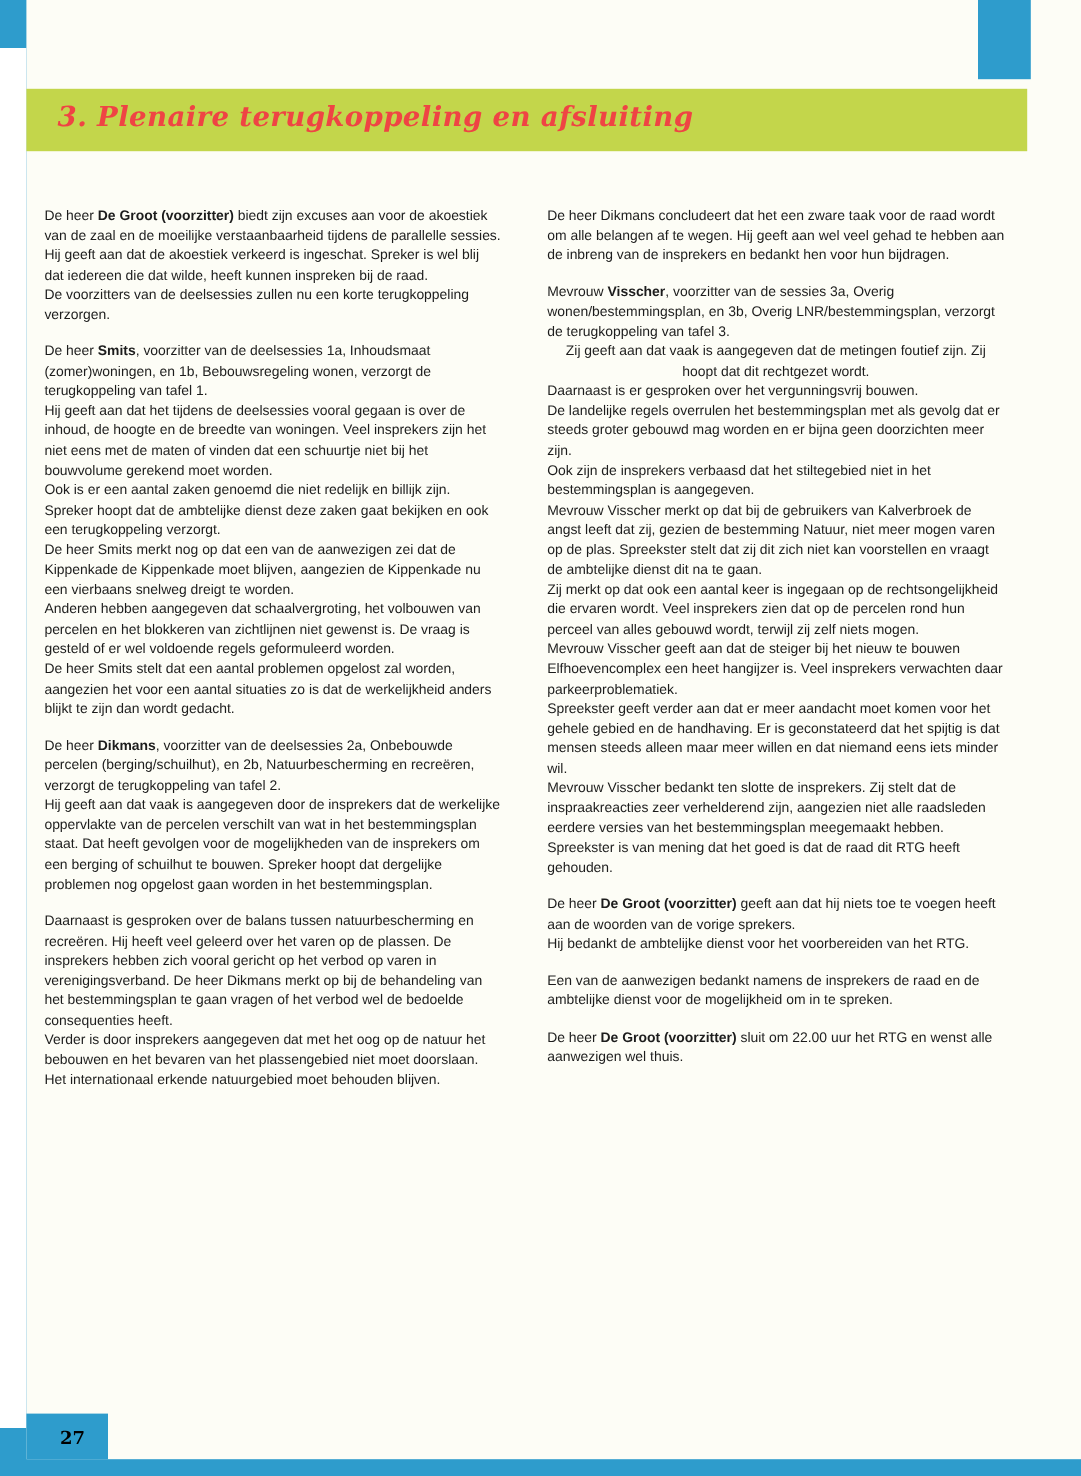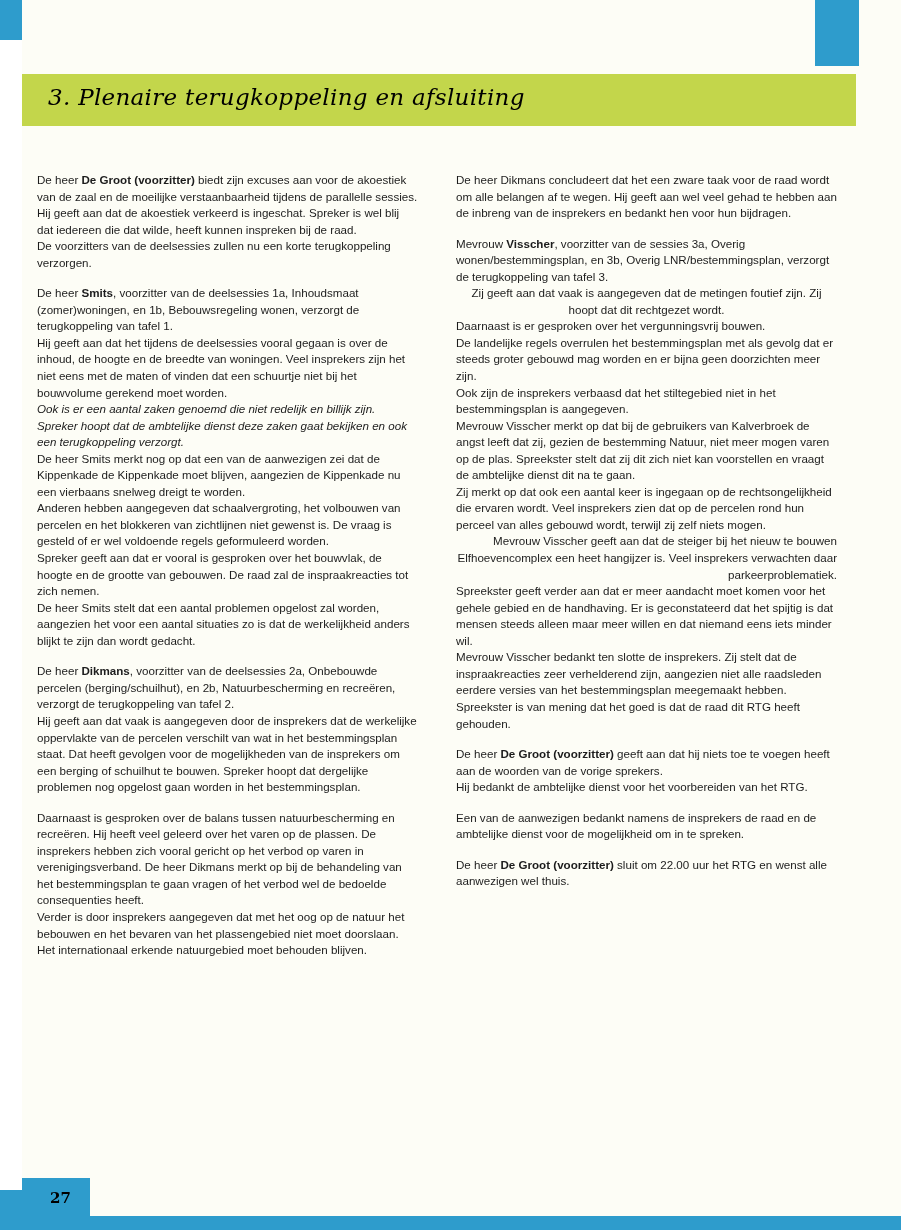--- a/index.html
+++ b/index.html
@@ -61,24 +61,24 @@
     top: 74px;
     width: 834px;
     height: 52px;
     background: #c3d64b;
   }
   .header-title {
     position: absolute;
     left: 48px;
     top: 84px;
     font-family: "DejaVu Serif", serif;
-    font-weight: normal;
+    font-weight: bold;
     font-style: italic;
     font-size: 23px;
-    color: #000000;
+    color: #ef4444;
     letter-spacing: 0.3px;
     white-space: nowrap;
   }
   
   .cols {
     position: absolute;
     left: 37px;
     top: 172px;
     width: 800px;
     display: flex;
@@ -130,41 +130,40 @@
   <div class="header-band"></div>
   <div class="header-title">3. Plenaire terugkoppeling en afsluiting</div>
 
   <div class="cols">
 
     <div class="col">
       <p><span>De heer </span><b>De Groot (voorzitter)</b><span> biedt zijn excuses aan voor de akoestiek van de zaal en de moeilijke verstaanbaarheid tijdens de parallelle sessies. Hij geeft aan dat de akoestiek verkeerd is ingeschat. Spreker is wel blij dat iedereen die dat wilde, heeft kunnen inspreken bij de raad.</span></p>
       <p class="tight" style="margin-top:-14px;">De voorzitters van de deelsessies zullen nu een korte terugkoppeling verzorgen.</p>
       <p style="margin-top:14px;"><span>De heer </span><b>Smits</b><span>, voorzitter van de deelsessies 1a, Inhoudsmaat (zomer)woningen, en 1b, Bebouwsregeling wonen, verzorgt de terugkoppeling van tafel 1.</span></p>
       <p style="margin-top:-14px;">Hij geeft aan dat het tijdens de deelsessies vooral gegaan is over de inhoud, de hoogte en de breedte van woningen. Veel insprekers zijn het niet eens met de maten of vinden dat een schuurtje niet bij het bouwvolume gerekend moet worden.</p>
-      <p style="margin-top:-14px;font-style:italic;">Ook is er een aantal zaken genoemd die niet redelijk en billijk zijn. Spreker hoopt dat de ambtelijke dienst deze zaken gaat bekijken en ook een terugkoppeling verzorgt.</p>
+      <p style="margin-top:-14px;">Ook is er een aantal zaken genoemd die niet redelijk en billijk zijn. Spreker hoopt dat de ambtelijke dienst deze zaken gaat bekijken en ook een terugkoppeling verzorgt.</p>
       <p style="margin-top:-14px;">De heer Smits merkt nog op dat een van de aanwezigen zei dat de Kippenkade de Kippenkade moet blijven, aangezien de Kippenkade nu een vierbaans snelweg dreigt te worden.</p>
       <p style="margin-top:-14px;">Anderen hebben aangegeven dat schaalvergroting, het volbouwen van percelen en het blokkeren van zichtlijnen niet gewenst is. De vraag is gesteld of er wel voldoende regels geformuleerd worden.</p>
-      <p style="margin-top:-14px;">Spreker geeft aan dat er vooral is gesproken over het bouwvlak, de hoogte en de grootte van gebouwen. De raad zal de inspraakreacties tot zich nemen.</p>
       <p style="margin-top:-14px;">De heer Smits stelt dat een aantal problemen opgelost zal worden, aangezien het voor een aantal situaties zo is dat de werkelijkheid anders blijkt te zijn dan wordt gedacht.</p>
       <p><span>De heer </span><b>Dikmans</b><span>, voorzitter van de deelsessies 2a, Onbebouwde percelen (berging/schuilhut), en 2b, Natuurbescherming en recreëren, verzorgt de terugkoppeling van tafel 2.</span></p>
       <p style="margin-top:-14px;">Hij geeft aan dat vaak is aangegeven door de insprekers dat de werkelijke oppervlakte van de percelen verschilt van wat in het bestemmingsplan staat. Dat heeft gevolgen voor de mogelijkheden van de insprekers om een berging of schuilhut te bouwen. Spreker hoopt dat dergelijke problemen nog opgelost gaan worden in het bestemmingsplan.</p>
       <p>Daarnaast is gesproken over de balans tussen natuurbescherming en recreëren. Hij heeft veel geleerd over het varen op de plassen. De insprekers hebben zich vooral gericht op het verbod op varen in verenigingsverband. De heer Dikmans merkt op bij de behandeling van het bestemmingsplan te gaan vragen of het verbod wel de bedoelde consequenties heeft.</p>
       <p style="margin-top:-14px;">Verder is door insprekers aangegeven dat met het oog op de natuur het bebouwen en het bevaren van het plassengebied niet moet doorslaan. Het internationaal erkende natuurgebied moet behouden blijven.</p>
     </div>
 
     <div class="col">
       <p>De heer Dikmans concludeert dat het een zware taak voor de raad wordt om alle belangen af te wegen. Hij geeft aan wel veel gehad te hebben aan de inbreng van de insprekers en bedankt hen voor hun bijdragen.</p>
       <p><span>Mevrouw </span><b>Visscher</b><span>, voorzitter van de sessies 3a, Overig wonen/bestemmingsplan, en 3b, Overig LNR/bestemmingsplan, verzorgt de terugkoppeling van tafel 3.</span></p>
       <p style="margin-top:-14px;text-align:center;">Zij geeft aan dat vaak is aangegeven dat de metingen foutief zijn. Zij hoopt dat dit rechtgezet wordt.</p>
       <p style="margin-top:-14px;">Daarnaast is er gesproken over het vergunningsvrij bouwen.</p>
       <p style="margin-top:-14px;">De landelijke regels overrulen het bestemmingsplan met als gevolg dat er steeds groter gebouwd mag worden en er bijna geen doorzichten meer zijn.</p>
       <p style="margin-top:-14px;">Ook zijn de insprekers verbaasd dat het stiltegebied niet in het bestemmingsplan is aangegeven.</p>
       <p style="margin-top:-14px;">Mevrouw Visscher merkt op dat bij de gebruikers van Kalverbroek de angst leeft dat zij, gezien de bestemming Natuur, niet meer mogen varen op de plas. Spreekster stelt dat zij dit zich niet kan voorstellen en vraagt de ambtelijke dienst dit na te gaan.</p>
       <p style="margin-top:-14px;">Zij merkt op dat ook een aantal keer is ingegaan op de rechtsongelijkheid die ervaren wordt. Veel insprekers zien dat op de percelen rond hun perceel van alles gebouwd wordt, terwijl zij zelf niets mogen.</p>
-      <p style="margin-top:-14px;text-align:right;">Mevrouw Visscher geeft aan dat de steiger bij het nieuw te bouwen Elfhoevencomplex een heet hangijzer is. Veel insprekers verwachten daar parkeerproblematiek.</p>
+      <p style="margin-top:-14px;">Mevrouw Visscher geeft aan dat de steiger bij het nieuw te bouwen Elfhoevencomplex een heet hangijzer is. Veel insprekers verwachten daar parkeerproblematiek.</p>
       <p style="margin-top:-14px;">Spreekster geeft verder aan dat er meer aandacht moet komen voor het gehele gebied en de handhaving. Er is geconstateerd dat het spijtig is dat mensen steeds alleen maar meer willen en dat niemand eens iets minder wil.</p>
       <p style="margin-top:-14px;">Mevrouw Visscher bedankt ten slotte de insprekers. Zij stelt dat de inspraakreacties zeer verhelderend zijn, aangezien niet alle raadsleden eerdere versies van het bestemmingsplan meegemaakt hebben. Spreekster is van mening dat het goed is dat de raad dit RTG heeft gehouden.</p>
       <p><span>De heer </span><b>De Groot (voorzitter)</b><span> geeft aan dat hij niets toe te voegen heeft aan de woorden van de vorige sprekers.</span></p>
       <p style="margin-top:-14px;">Hij bedankt de ambtelijke dienst voor het voorbereiden van het RTG.</p>
       <p>Een van de aanwezigen bedankt namens de insprekers de raad en de ambtelijke dienst voor de mogelijkheid om in te spreken.</p>
       <p><span>De heer </span><b>De Groot (voorzitter)</b><span> sluit om 22.00 uur het RTG en wenst alle aanwezigen wel thuis.</span></p>
     </div>
 
   </div>
 

